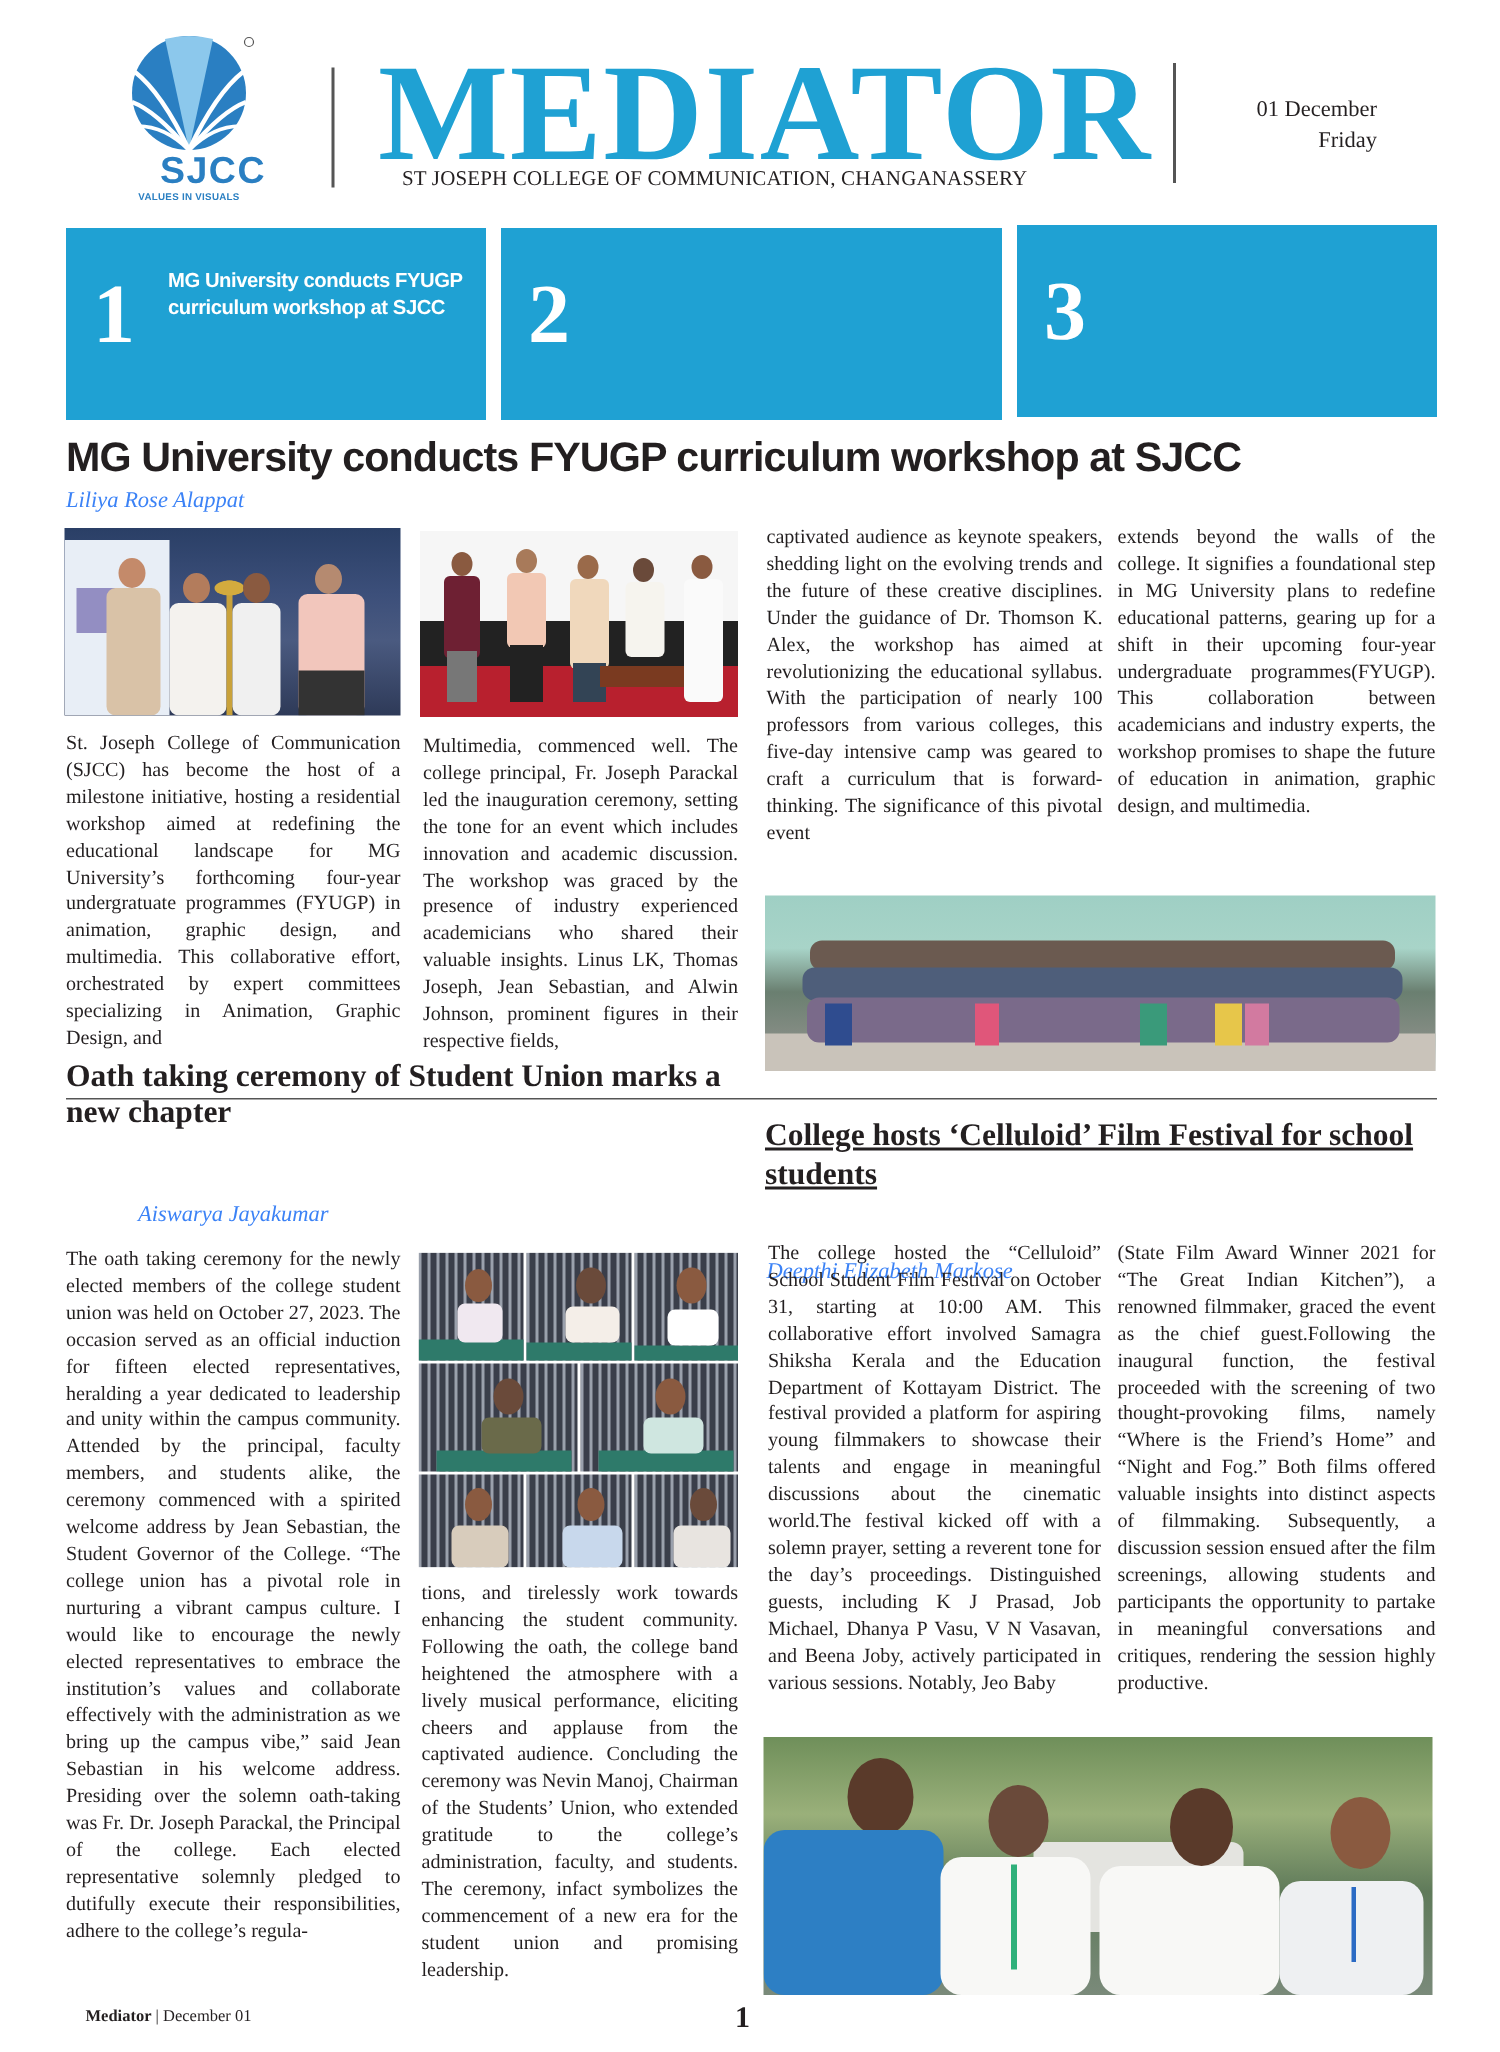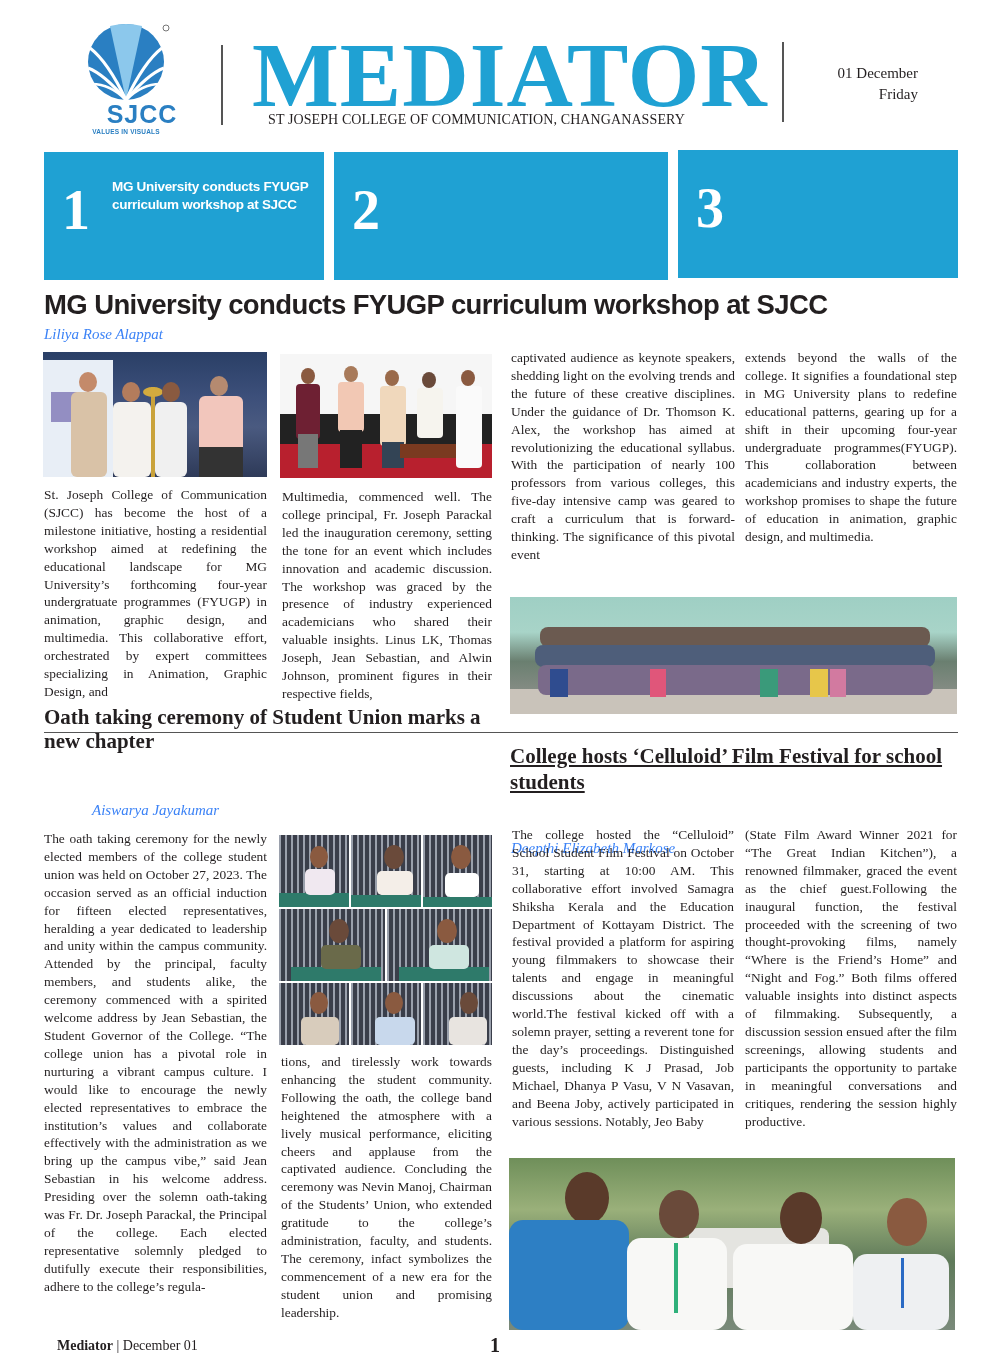--- a/index.html
+++ b/index.html
@@ -23,21 +23,21 @@
   .hl-num { position: absolute; left: 18px; top: 28px; font-size: 56px; font-weight: bold; font-family: "Liberation Serif", serif; line-height: 60px; }
   .hl-text { position: absolute; left: 68px; top: 26px; font-family: "Liberation Sans", sans-serif; font-weight: bold; font-size: 13.5px; line-height: 18px; letter-spacing: -0.3px; }
 
   .headline { font-family: "Liberation Sans", sans-serif; font-weight: bold; color: #231f20; }
   .byline { font-size: 15px; color: #3b82f6; font-style: italic; }
   .col { font-size: 13.4px; line-height: 17.9px; text-align: justify; color: #231f20; }
 
   .photo { overflow: hidden; }
   .rule { height: 1px; background: #555; }
 
-  .footer { left: 57px; top: 1338px; font-size: 14px; color: #231f20; }
+  .footer { left: 57px; top: 1338px; font-size: 11px; color: #231f20; }
   .footer b { font-weight: bold; }
   .pgnum { left: 490px; top: 1334px; font-size: 20px; font-weight: bold; }
 </style>
 </head>
 <body>
 
 <div class="abs logo">
   <svg width="92" height="80" viewBox="0 0 92 80">
     <circle cx="46" cy="40" r="38" fill="#2a7fc2"></circle>
     <path d="M46 78 L30 4 Q46 0 62 4 Z" fill="#8cc8ec"></path>

